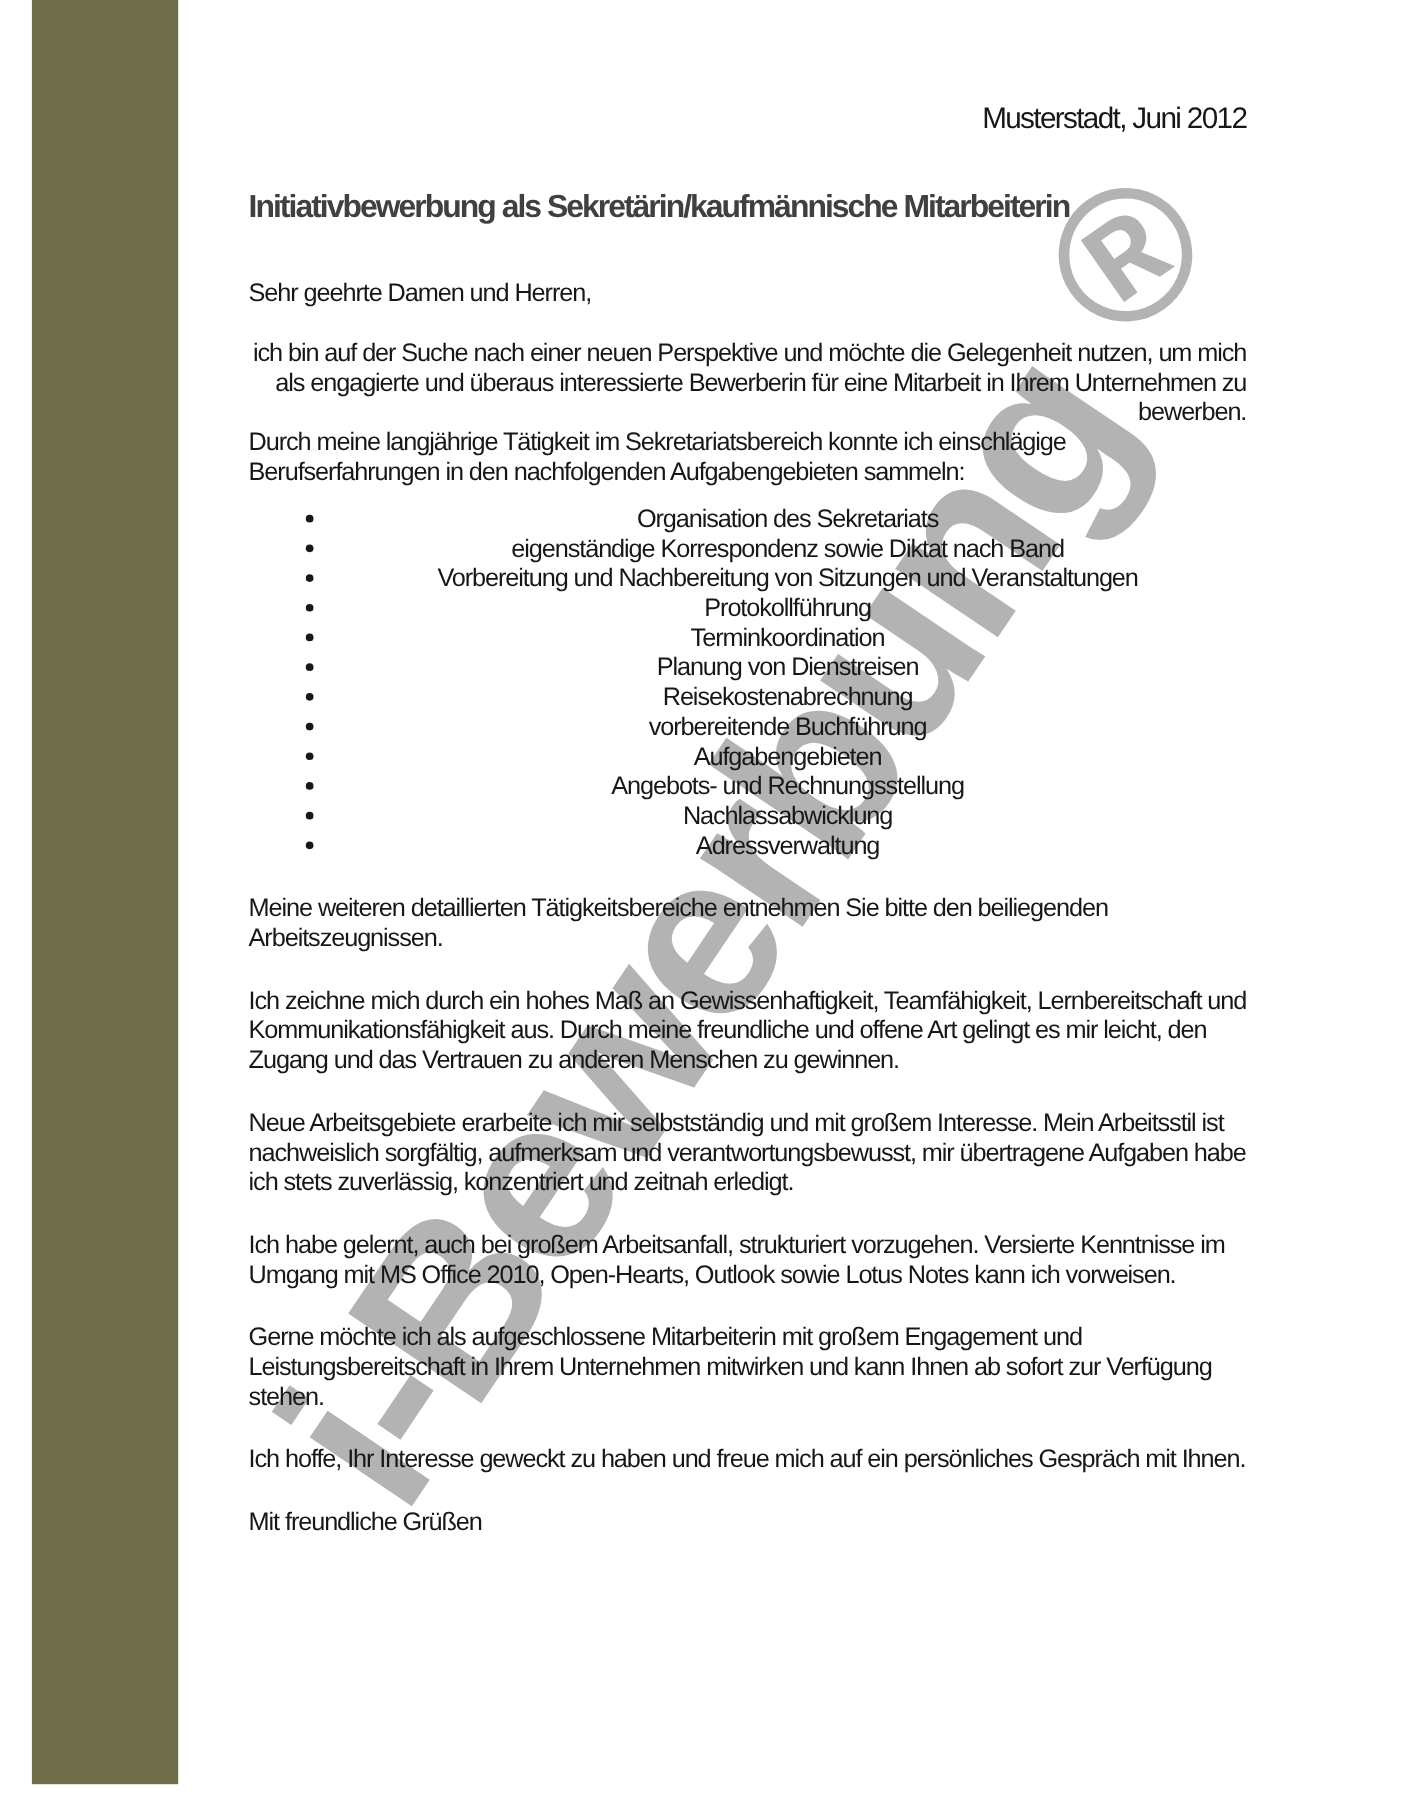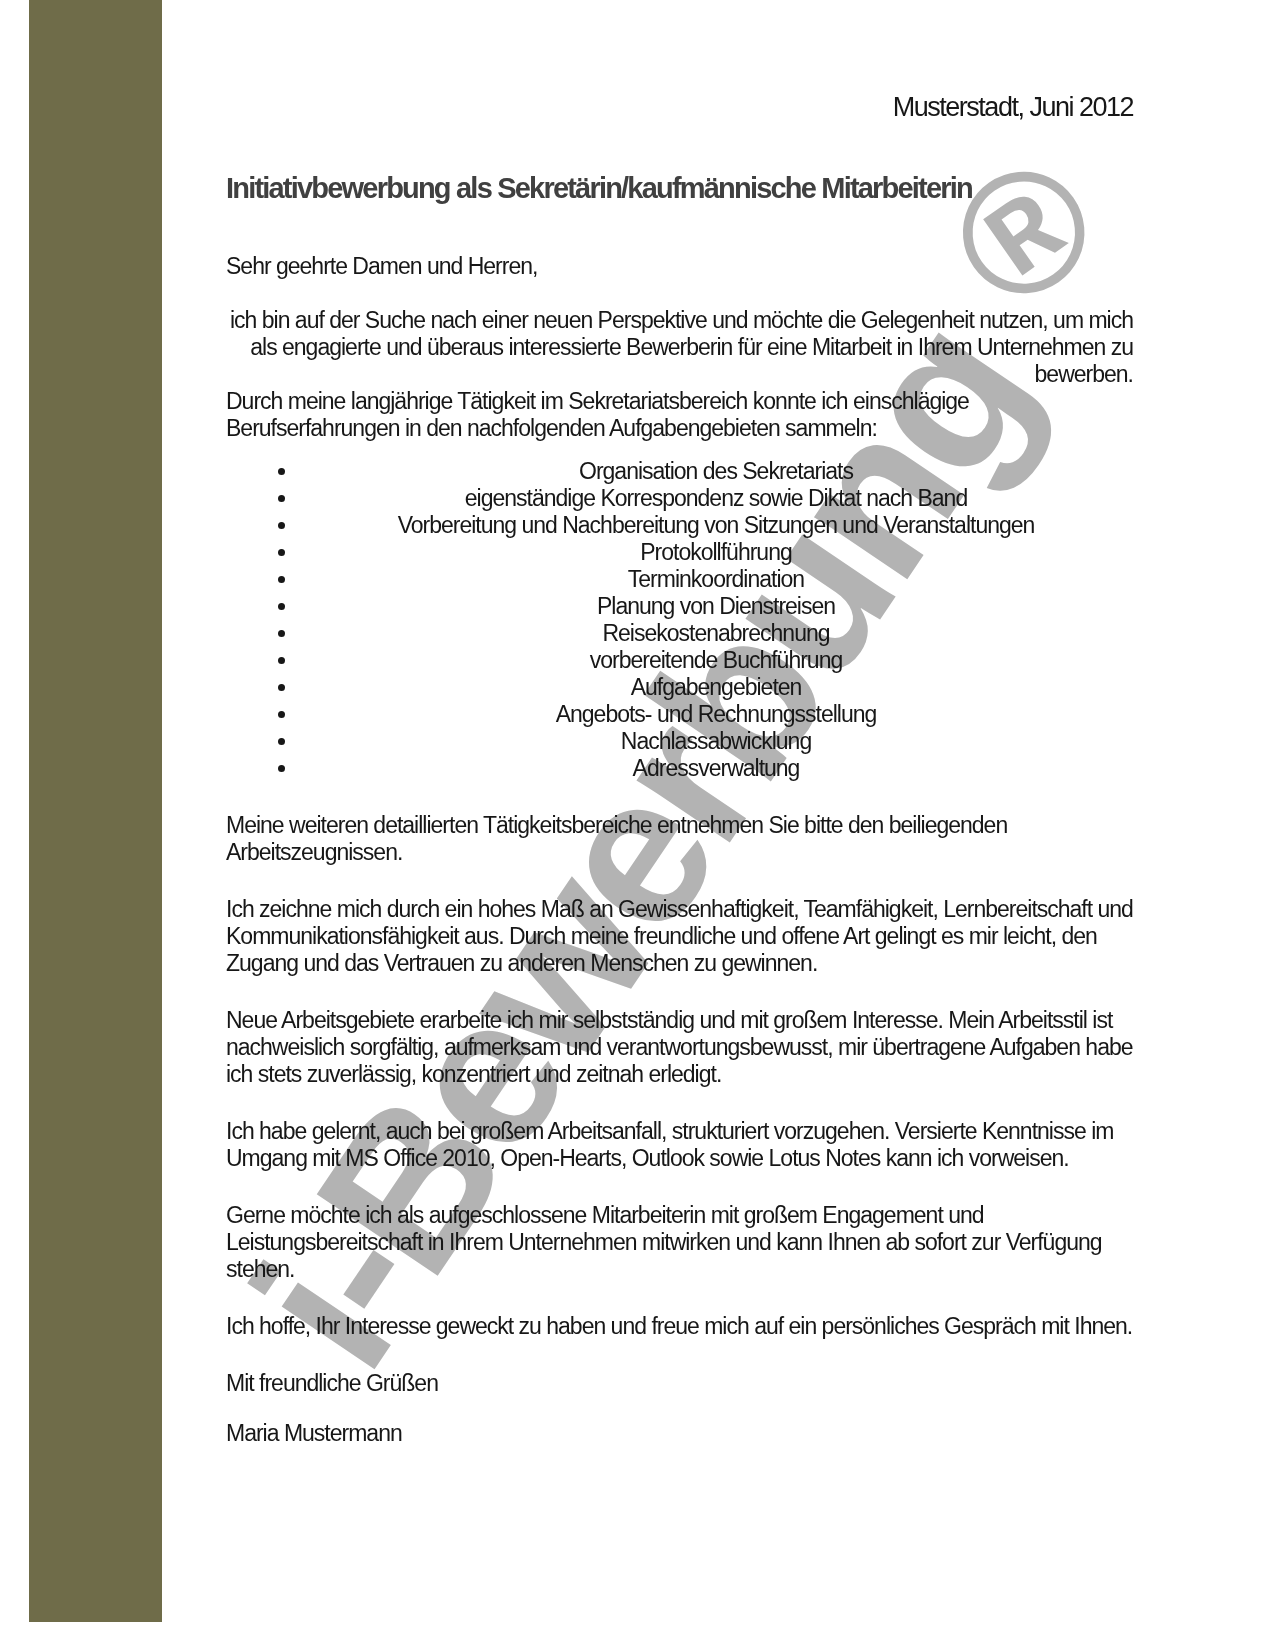--- a/index.html
+++ b/index.html
@@ -128,16 +128,15 @@
     <p class="para">Neue Arbeitsgebiete erarbeite ich mir selbstständig und mit großem Interesse. Mein Arbeitsstil ist nachweislich sorgfältig, aufmerksam und verantwortungsbewusst, mir übertragene Aufgaben habe ich stets zuverlässig, konzentriert und zeitnah erledigt.</p>
 
     <p class="para">Ich habe gelernt, auch bei großem Arbeitsanfall, strukturiert vorzugehen. Versierte Kenntnisse im Umgang mit MS Office 2010, Open-Hearts, Outlook sowie Lotus Notes kann ich vorweisen.</p>
 
     <p class="para">Gerne möchte ich als aufgeschlossene Mitarbeiterin mit großem Engagement und Leistungsbereitschaft in Ihrem Unternehmen mitwirken und kann Ihnen ab sofort zur Verfügung stehen.</p>
 
     <p class="para">Ich hoffe, Ihr Interesse geweckt zu haben und freue mich auf ein persönliches Gespräch mit Ihnen.</p>
 
     <p class="para">Mit freundliche Grüßen</p>
 
-    <p class="para signature">Maria Mustermann</p>
 
   </main>
 </div>
 
 </body></html>

